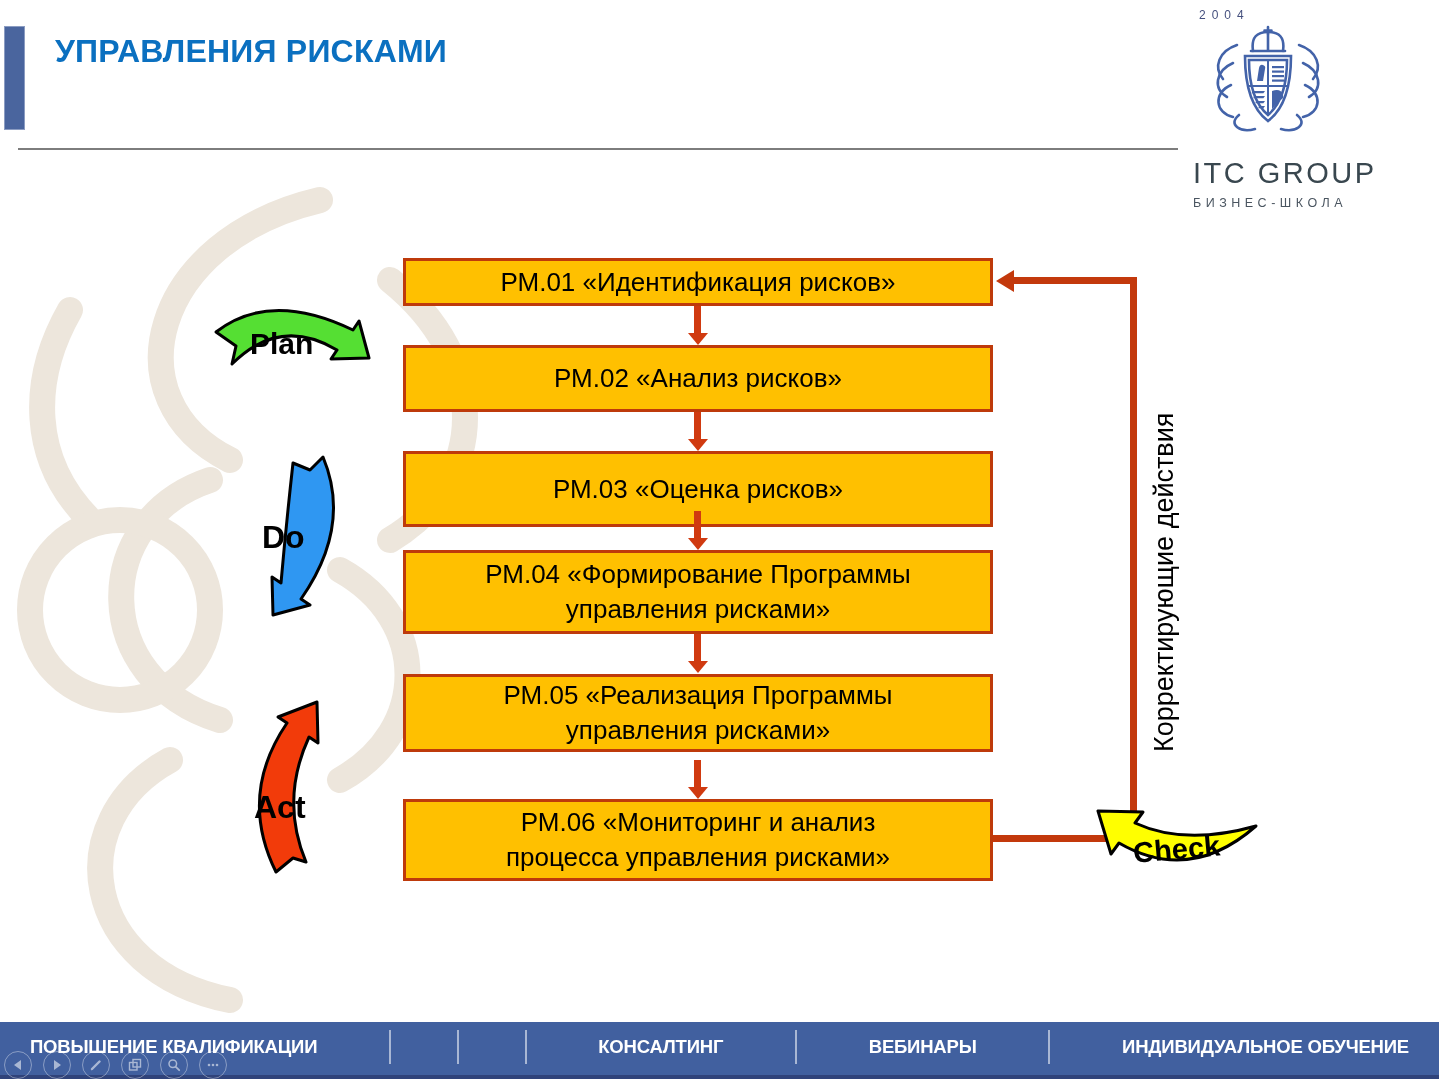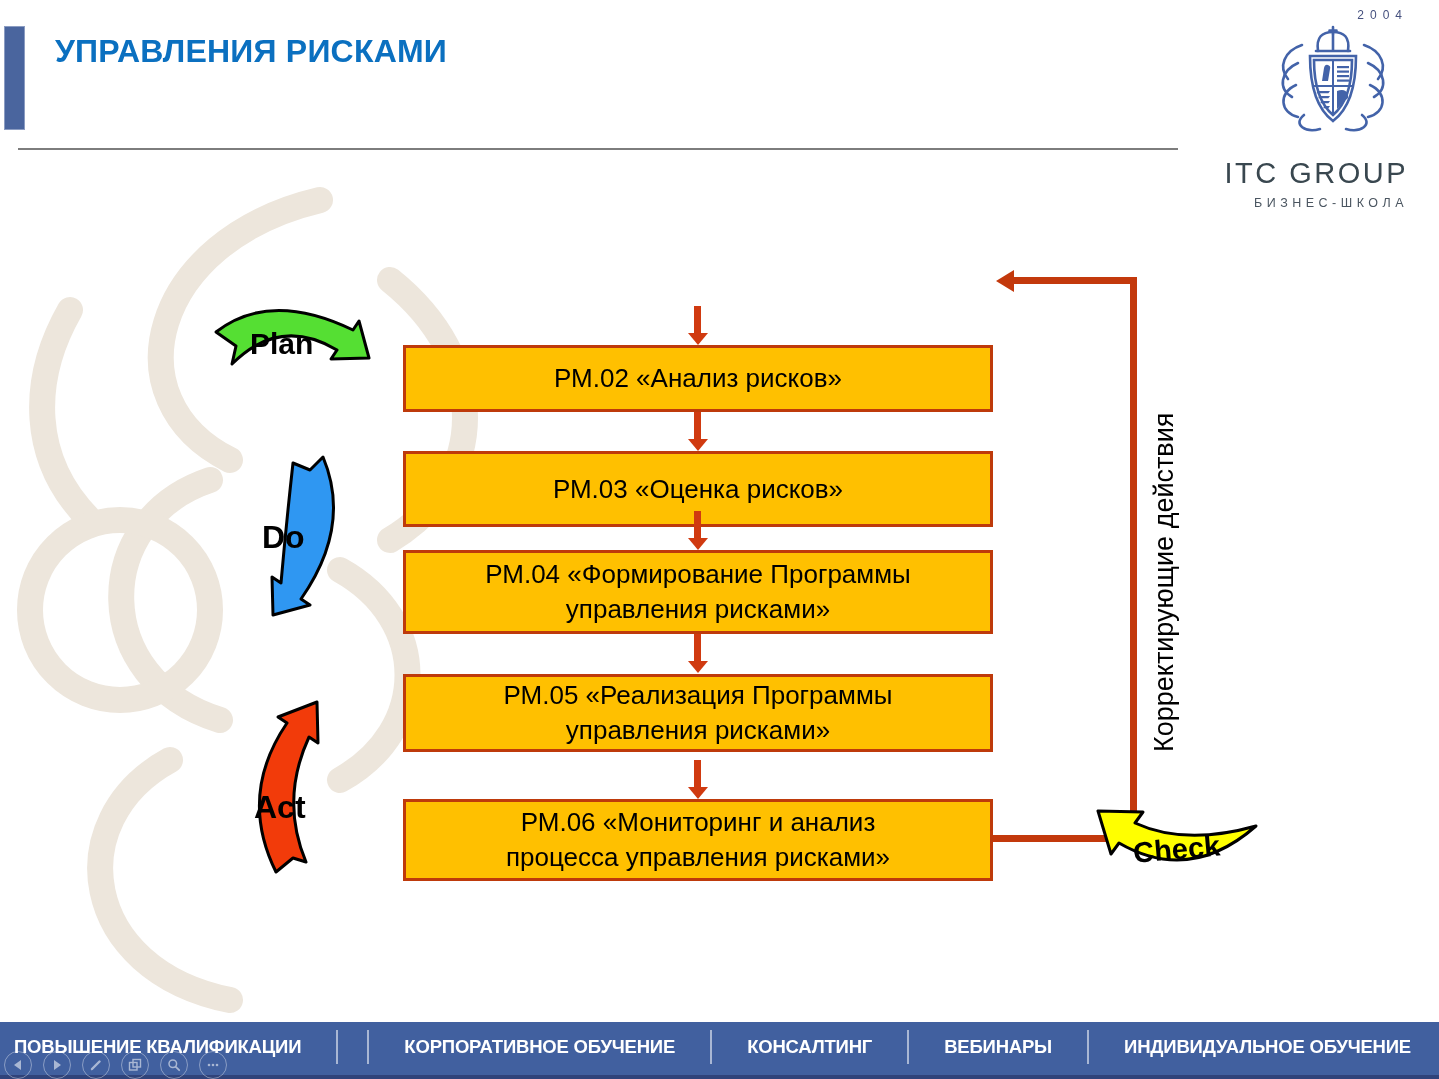--- a/index.html
+++ b/index.html
@@ -8,21 +8,21 @@
   .slide{position:absolute;inset:0;}
 
   
   .accent-bar{position:absolute;left:4px;top:26px;width:19px;height:102px;
               background:#4a659e;border:1px solid #8b9cc2;}
   .title{position:absolute;left:55px;top:31px;font-size:32px;font-weight:bold;
          color:#0b70c0;line-height:40px;letter-spacing:.2px;}
   .divider{position:absolute;left:18px;top:148px;width:1160px;height:2px;background:#7d7d7d;}
 
   
-  .logo{position:absolute;left:1193px;top:8px;width:215px;text-align:right;}
+  .logo{position:absolute;left:1193px;top:8px;width:215px;text-align:left;}
   .logo-year{font-size:12px;letter-spacing:6px;color:#45507e;margin-left:6px;}
   .logo-name{font-size:29px;color:#39474f;letter-spacing:2.5px;margin-top:18px;}
   .logo-sub{font-size:12.5px;color:#4a5560;letter-spacing:4.5px;margin-top:6px;}
 
   
   .pbox{position:absolute;left:403px;width:590px;box-sizing:border-box;
         background:#ffc000;border:3px solid #be3a0b;color:#000;
         display:flex;align-items:center;justify-content:center;text-align:center;
         font-size:26px;line-height:35px;white-space:pre-line;}
   .stem{position:absolute;left:694px;width:7px;background:#d03a10;}
@@ -35,22 +35,22 @@
                 border-right:18px solid #c3390c;}
   .fb-label{position:absolute;left:1147px;top:752px;transform:rotate(-90deg);
             transform-origin:left top;white-space:nowrap;font-size:27px;color:#000;
             line-height:34px;}
 
   .cycle-svg{position:absolute;}
   .cycle-svg text{font-family:"Liberation Sans",sans-serif;font-weight:bold;fill:#000;}
 
   
   .footer{position:absolute;left:0;top:1022px;width:1439px;height:57px;background:#41609f;}
-  .footer-inner{position:absolute;left:0;top:0;right:14px;height:50px;display:flex;
-                align-items:center;justify-content:space-between;padding:0 8px;}
+  .footer-inner{position:absolute;left:0;top:0;right:0;height:50px;display:flex;
+                align-items:center;justify-content:space-between;padding:0 24px;}
   .footer-item{color:#ffffff;font-weight:bold;font-size:18.5px;letter-spacing:-0.2px;
                white-space:nowrap;padding:0 6px;}
   .footer-sep{width:2px;height:34px;background:rgba(255,255,255,.55);flex:0 0 2px;}
   .footer-edge{position:absolute;left:0;bottom:0;width:100%;height:4px;background:#30437a;}
 
   
   .controls{position:absolute;left:4px;top:1051px;display:flex;gap:11px;}
   .ctrl{width:28px;height:28px;border-radius:50%;border:1.5px solid rgba(255,255,255,.38);
         box-sizing:border-box;display:flex;align-items:center;justify-content:center;
         background:transparent;cursor:pointer;}
@@ -121,20 +121,21 @@
         <path d="M63,78 l9,0 -1.6,2.2 -8,0 z"></path>
         <path d="M66,83 l6,0 -1.6,2.2 -5,0 z"></path>
 
         <path d="M79,68 q9,-3 11,4 q1,4 -3,5 l-8,9 z"></path>
       </g>
     </svg>
     <div class="logo-name">ITC GROUP</div>
     <div class="logo-sub">БИЗНЕС-ШКОЛА</div>
   </div>
 
+  <div class="pbox" style="top:258px;height:48px;">РМ.01 «Идентификация рисков»</div>
   <div class="pbox" style="top:345px;height:67px;">РМ.02 «Анализ рисков»</div>
   <div class="pbox" style="top:451px;height:76px;">РМ.03 «Оценка рисков»</div>
   <div class="pbox" style="top:550px;height:84px;">РМ.04 «Формирование Программы
 управления рисками»</div>
   <div class="pbox" style="top:674px;height:78px;">РМ.05 «Реализация Программы
 управления рисками»</div>
   <div class="pbox" style="top:799px;height:82px;">РМ.06 «Мониторинг и анализ
 процесса управления рисками»</div>
 
   <div class="stem" style="top:306px;height:27px;"></div>
@@ -172,21 +173,20 @@
   <svg class="cycle-svg" style="left:1095px;top:788px;" width="175" height="95" viewBox="0 0 175 95">
     <path d="M3,23 L48,24 L40,35 Q90,58 161,38 Q95,96 24,55 L16,66 Z" fill="#ffff00" stroke="#000" stroke-width="3" stroke-linejoin="round"></path>
     <text x="38" y="70" font-size="29" transform="rotate(-5 95 60)">Check</text>
   </svg>
 
   <div class="footer">
     <div class="footer-inner">
       <span class="footer-item">ПОВЫШЕНИЕ КВАЛИФИКАЦИИ</span>
       <span class="footer-sep"></span>
       <span class="footer-sep"></span>
-      <span class="footer-item">КОРПОРАТИВНОЕ ОБУЧЕНИЕ</span>
       <span class="footer-sep"></span>
       <span class="footer-item">КОНСАЛТИНГ</span>
       <span class="footer-sep"></span>
       <span class="footer-item">ВЕБИНАРЫ</span>
       <span class="footer-sep"></span>
       <span class="footer-item">ИНДИВИДУАЛЬНОЕ ОБУЧЕНИЕ</span>
     </div>
     <div class="footer-edge"></div>
   </div>
 

